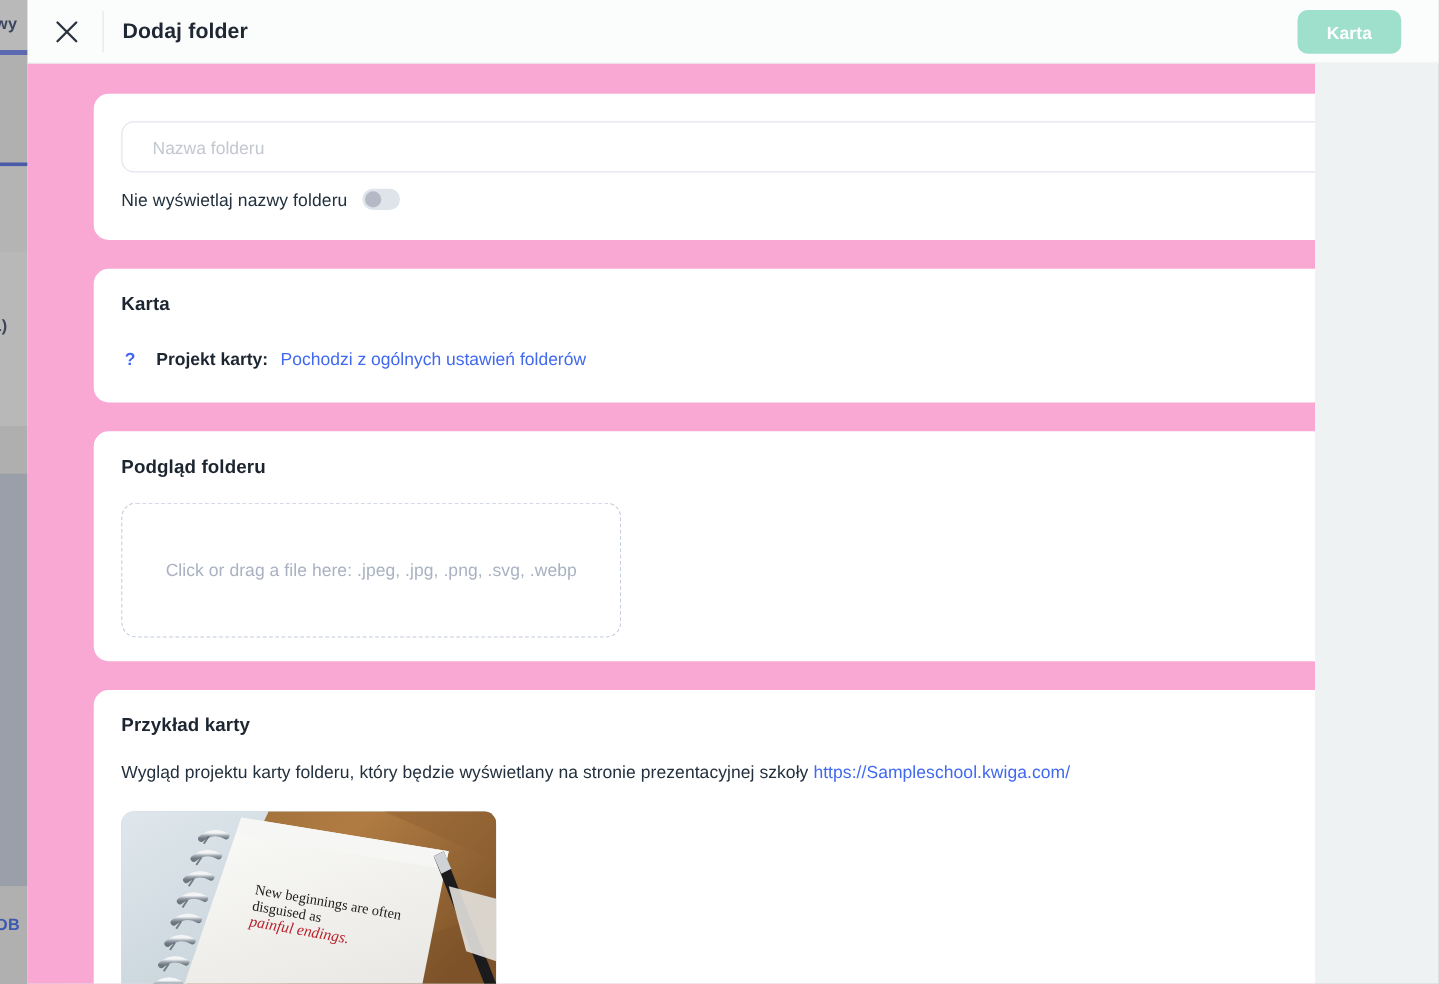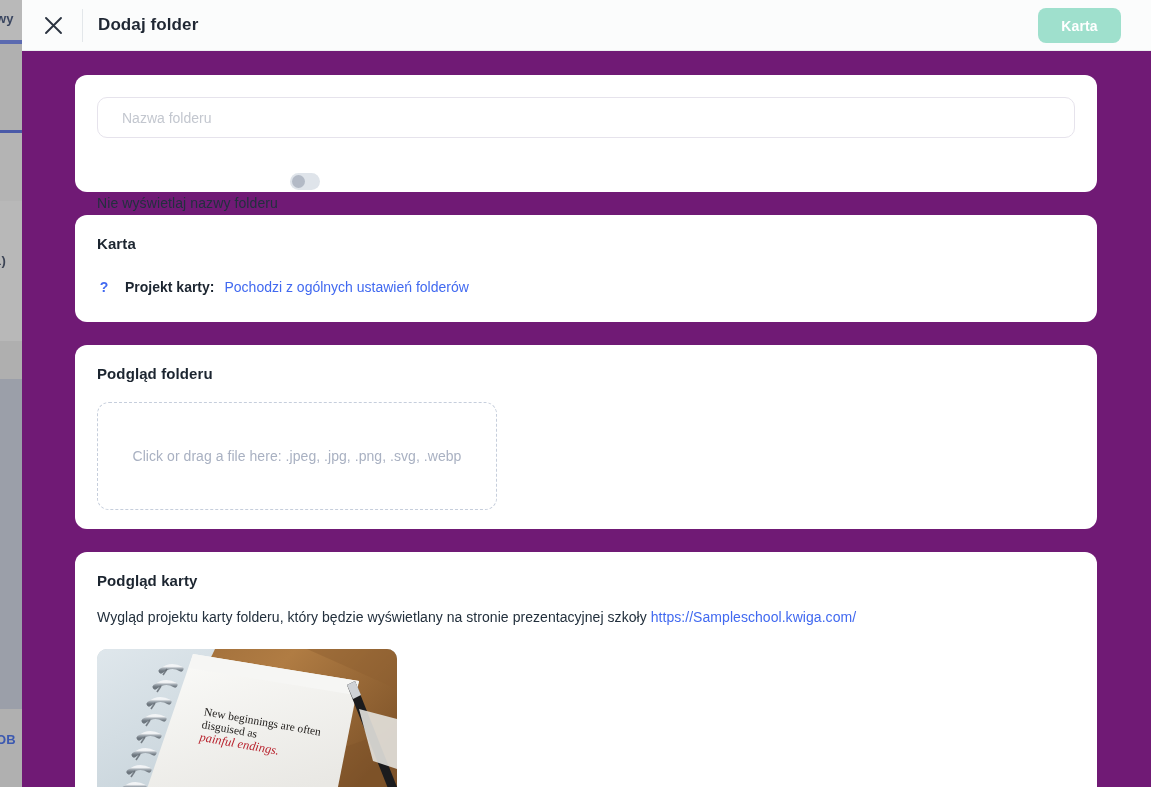--- a/index.html
+++ b/index.html
@@ -98,22 +98,22 @@
     font-weight: 700;
     font-family: "Liberation Sans", sans-serif;
     cursor: default;
     letter-spacing: .1px;
   }
 
   
   #modal-body {
     position: absolute;
     left: 0; top: 51px;
-    width: 1129px; height: 736px;
-    background: #701a75;
+    width: 1030px; height: 736px;
+    background: #f9a8d4;
     overflow: hidden;
   }
 
   .card {
     position: absolute;
     left: 53px;
     width: 1022px;
     background: #ffffff;
     border-radius: 12px;
   }
@@ -140,21 +140,20 @@
 
   #hide-name-row {
     position: absolute;
     left: 22px; top: 76px;
     display: flex; align-items: center; gap: 12px;
   }
   #hide-name-label {
     font-size: 14px;
     color: #22303e;
     letter-spacing: .1px;
-    margin-top: 44px;
   }
   #hide-name-toggle {
     width: 30px; height: 17px;
     border-radius: 9px;
     background: #dfe4ea;
     position: relative;
     cursor: pointer;
     flex: none;
   }
   #hide-name-toggle .knob {
@@ -296,21 +295,21 @@
     <div class="card" id="card-karta">
       <div class="section-title">Karta</div>
       <div id="karta-row">
         <span id="help-icon">?</span>
         <span id="karta-label">Projekt karty:</span>
         <span id="karta-link">Pochodzi z ogólnych ustawień folderów</span>
       </div>
     </div>
 
     <div class="card" id="card-przyklad">
-      <div class="section-title">Podgląd karty</div>
+      <div class="section-title">Przykład karty</div>
       <div id="przyklad-desc">
         <span>Wygląd projektu karty folderu, który będzie wyświetlany na stronie prezentacyjnej szkoły</span>
         <span id="przyklad-link">https://Sampleschool.kwiga.com/</span>
       </div>
 
       <div id="card-preview-image">
         <svg width="300" height="163" viewBox="0 0 300 163" aria-hidden="true">
           <defs>
             <linearGradient id="wall" x1="0" y1="0" x2="1" y2="1">
               <stop offset="0%" stop-color="#dfe7ec"></stop>

